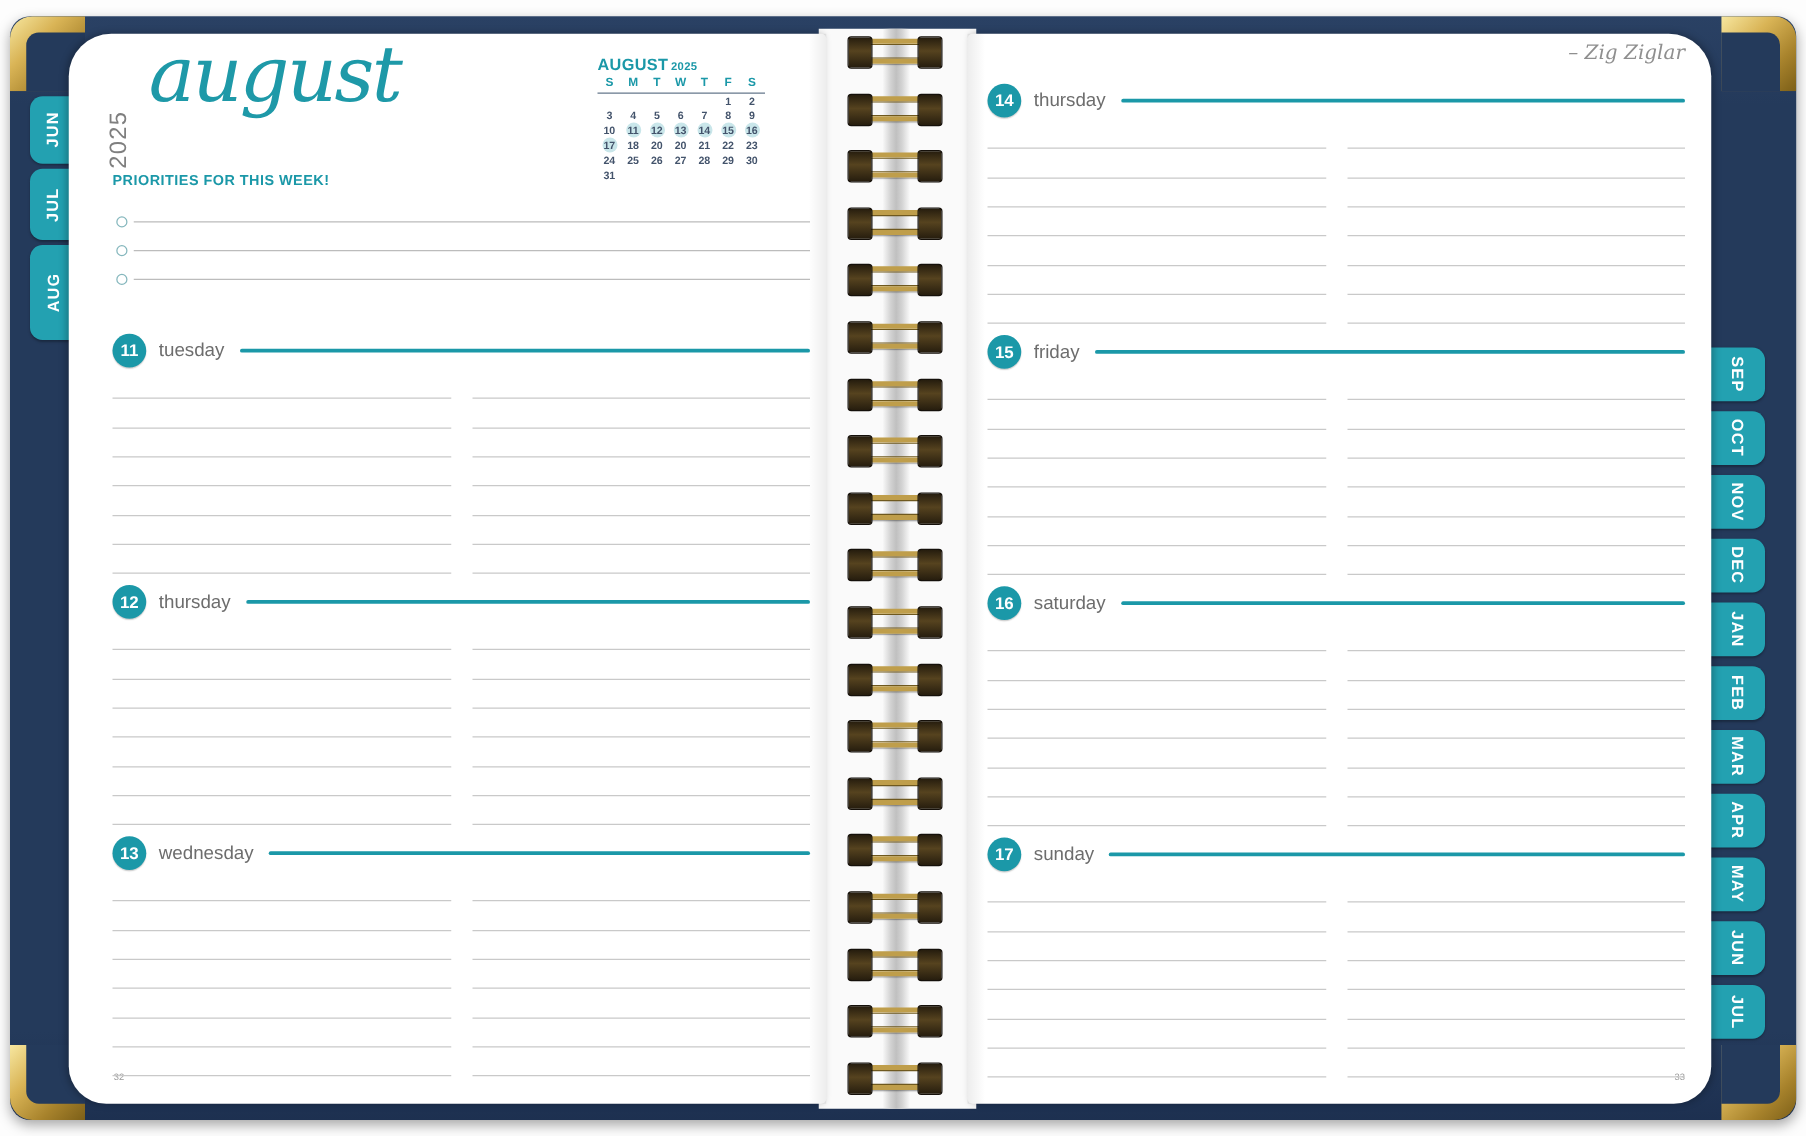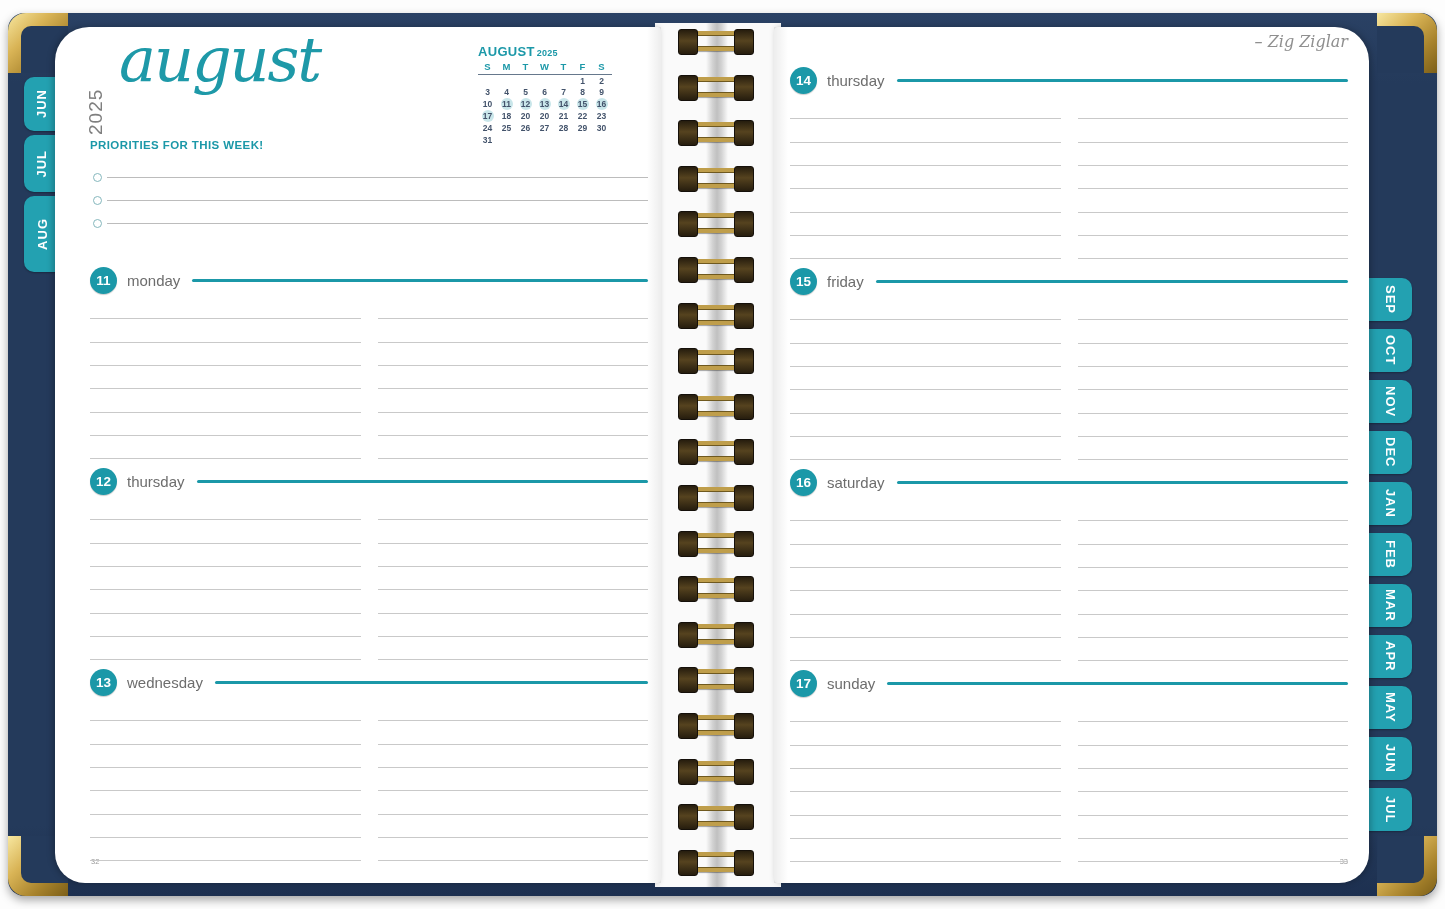--- a/index.html
+++ b/index.html
@@ -246,21 +246,21 @@
         <div class="prio">
           <div class="dot"></div>
           <div class="pline"></div>
         </div>
       </div>
 
     <div class="pagenum pn-left">32</div>
   <div class="day-block" style="top: 240px;">
         <div class="day-header">
           <div class="day-circ">11</div>
-          <span class="day-name">monday</span>
+          <span class="day-name">tuesday</span>
           <div class="day-rule"></div>
         </div>
         <div class="day-cols">
           <div class="day-col">
             <div class="wline"></div>
             <div class="wline"></div>
             <div class="wline"></div>
             <div class="wline"></div>
             <div class="wline"></div>
             <div class="wline"></div>

